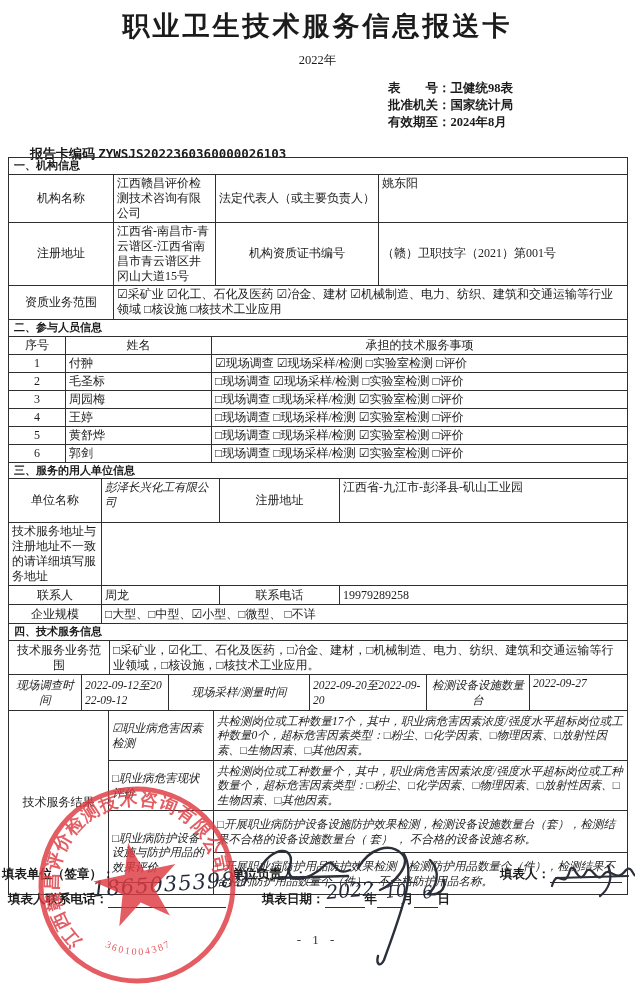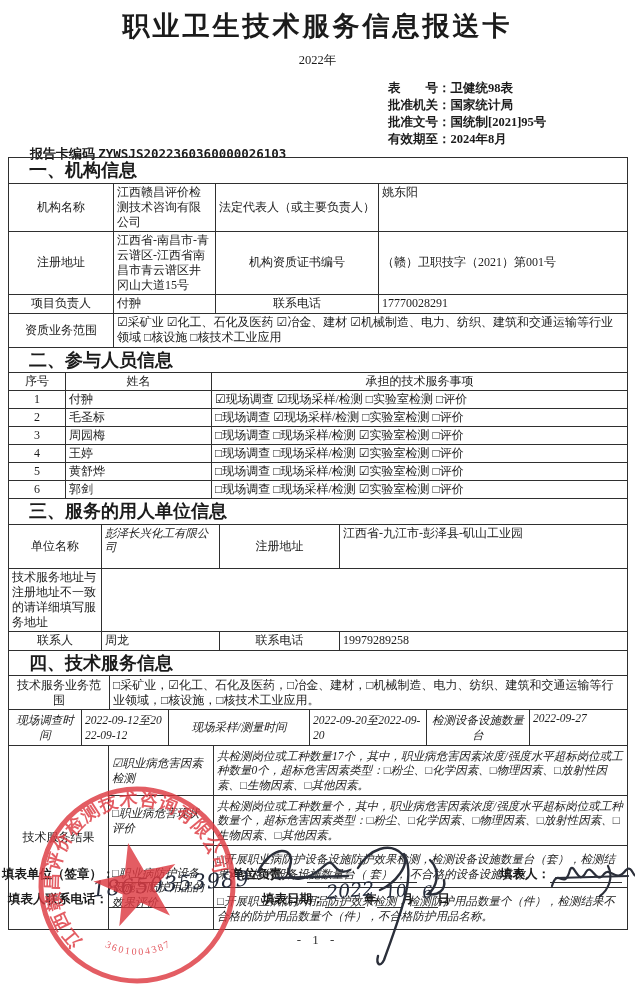--- a/index.html
+++ b/index.html
@@ -11,21 +11,21 @@
     font-size:27px;font-weight:bold;letter-spacing:3px;font-family:Liberation Serif, serif;}
   .subtitle{position:absolute;top:52px;left:0;width:100%;text-align:center;font-size:12.5px;}
   .meta-block{position:absolute;top:80px;left:388px;font-size:12.5px;font-weight:600;line-height:17px;}
   .meta-line span{display:inline-block;}
   .report-code{position:absolute;top:145px;left:30px;font-size:13px;font-weight:600;}
   .report-code .code{font-family:"DejaVu Sans Mono",monospace;font-size:12.5px;font-weight:600;letter-spacing:0;}
   .tables{position:absolute;top:158px;left:8px;width:619px;}
   table{border-collapse:collapse;table-layout:fixed;width:619px;margin-top:-1px;}
   td{border:1px solid #2f2f2f;font-size:12px;line-height:1.25;padding:1px 3px;
      vertical-align:middle;overflow:hidden;word-break:break-all;}
-  .sec-h td{font-weight:bold;font-size:18px;padding:1px 20px;}
+  .sec-h td{font-weight:bold;font-size:11px;padding:1px 5px;}
   .c{text-align:center;}
   .tp{vertical-align:top;}
   .small{font-size:11.5px;font-style:italic;}
   .footer-item{position:absolute;font-size:12.5px;font-weight:600;white-space:nowrap;}
   .blank{display:inline-block;border-bottom:1px solid #2f2f2f;height:13px;vertical-align:bottom;}
   .pagenum{position:absolute;top:932px;left:0;width:100%;text-align:center;
     font-size:13px;letter-spacing:4px;color:#333;}
   .hw{position:absolute;font-family:"DejaVu Serif",serif;font-style:italic;color:#232a3a;white-space:nowrap;}
   .stamp{position:absolute;left:32px;top:780px;width:210px;height:210px;
     transform:rotate(-12deg);opacity:.82;pointer-events:none;}
@@ -35,21 +35,20 @@
 <body>
 
 <div class="page">
 
   <div class="title">职业卫生技术服务信息报送卡</div>
   <div class="subtitle">2022年</div>
 
   <div class="meta-block">
     <div class="meta-line"><span>表　　号：</span><span>卫健统98表</span></div>
     <div class="meta-line"><span>批准机关：</span><span>国家统计局</span></div>
-    <div class="meta-line"><span>批准文号：</span><span>国统制[2021]95号</span></div>
     <div class="meta-line"><span>有效期至：</span><span>2024年8月</span></div>
   </div>
 
   <div class="report-code">
     <span>报告卡编码</span>
     <span class="code">ZYWSJS2022360360000026103</span>
   </div>
 
   <div class="tables">
 
@@ -69,26 +68,20 @@
         <td>江西赣昌评价检测技术咨询有限公司</td>
         <td class="c">法定代表人（或主要负责人）</td>
         <td class="tp">姚东阳</td>
       </tr>
       <tr style="height:52px">
         <td class="c">注册地址</td>
         <td>江西省-南昌市-青云谱区-江西省南昌市青云谱区井冈山大道15号</td>
         <td class="c">机构资质证书编号</td>
         <td>（赣）卫职技字（2021）第001号</td>
       </tr>
-      <tr style="height:19px">
-        <td class="c">项目负责人</td>
-        <td>付翀</td>
-        <td class="c">联系电话</td>
-        <td>17770028291</td>
-      </tr>
       <tr style="height:34px">
         <td class="c">资质业务范围</td>
         <td colspan="3">☑采矿业  ☑化工、石化及医药  ☑冶金、建材  ☑机械制造、电力、纺织、建筑和交通运输等行业领域  □核设施  □核技术工业应用</td>
       </tr>
     </tbody>
       </table>
 
     <table>
       <colgroup>
           <col style="width:57px">
@@ -156,20 +149,24 @@
       </tr>
       <tr style="height:48px">
         <td>技术服务地址与注册地址不一致的请详细填写服务地址</td>
         <td colspan="3"></td>
       </tr>
       <tr style="height:19px">
         <td class="c">联系人</td>
         <td>周龙</td>
         <td class="c">联系电话</td>
         <td>19979289258</td>
+      </tr>
+      <tr style="height:19px">
+        <td class="c">企业规模</td>
+        <td colspan="3">□大型、□中型、☑小型、□微型、 □不详</td>
       </tr>
     </tbody>
       </table>
 
     <table>
       <colgroup>
           <col style="width:101px">
           <col style="width:518px">
         </colgroup>
       <tbody>

